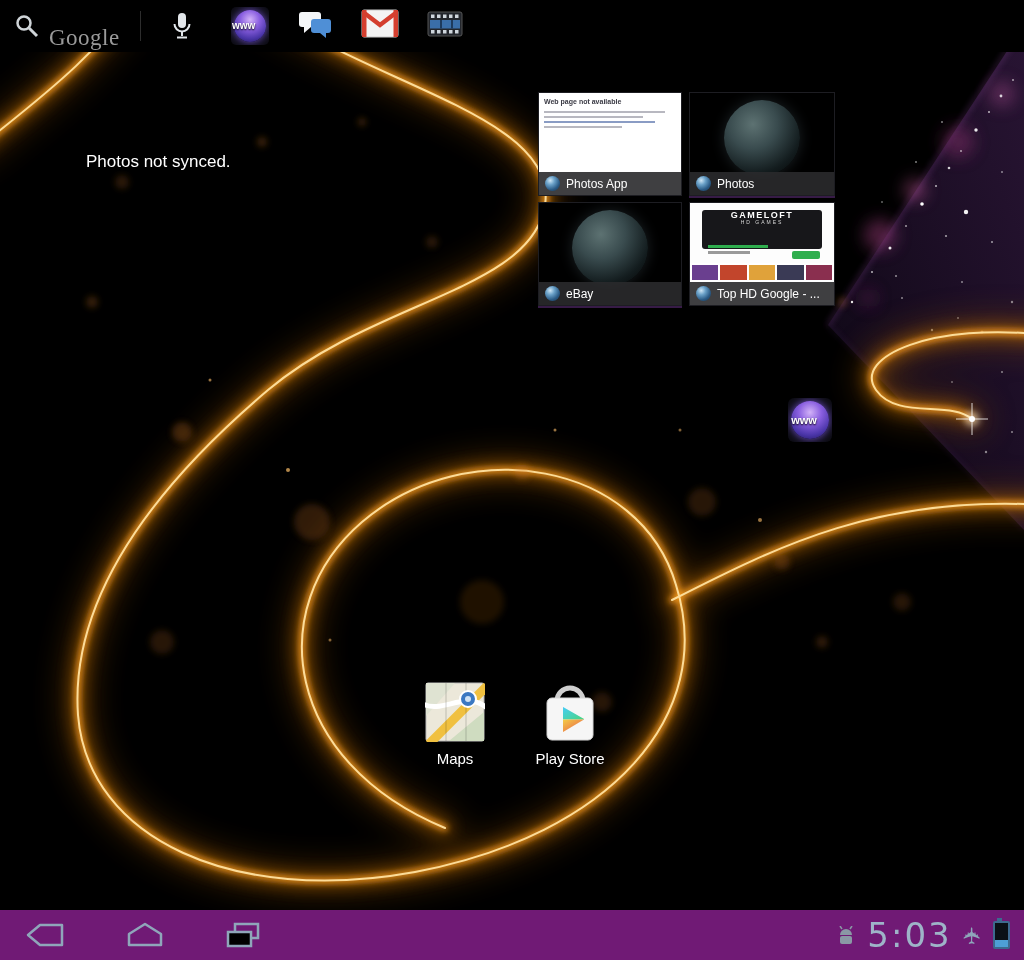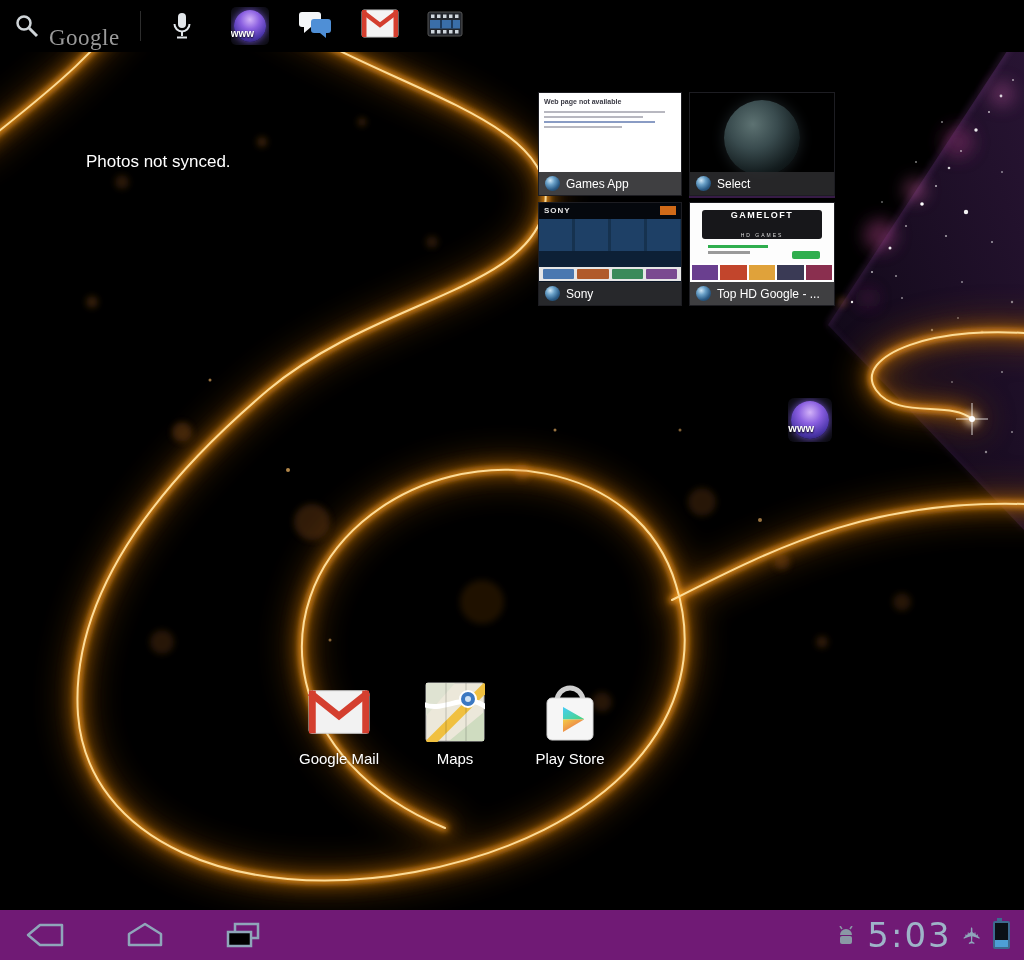--- a/index.html
+++ b/index.html
@@ -21,22 +21,22 @@
   .apps-grid-icon i{background:#dfe6ec;border-radius:1px;}
   .plus-btn{font-size:32px;font-weight:300;color:#ececec;margin-left:26px;line-height:1;}
   .apps-btn{margin-left:38px;}
   .fav-divider{width:1px;height:30px;background:#2d2d2d;margin-left:24px;}
 
   
   .browser-icon{width:38px;height:38px;border-radius:5px;background:#0c0c12;position:relative;overflow:hidden;}
   .globe-purple{position:absolute;inset:3px;border-radius:50%;
      background:radial-gradient(circle at 50% 30%, #d2b2f8 0%, #8a5fe0 35%, #4a35a8 70%, #1d1450 100%);
      box-shadow:0 0 8px rgba(140,100,255,.8);}
-  .www-text{position:absolute;left:0;right:18px;top:13px;text-align:right;color:#fff;font-weight:bold;
-            font-size:10px;text-shadow:0 1px 2px #000;margin-top:8px;}
+  .www-text{position:absolute;left:0;right:12px;top:13px;text-align:center;color:#fff;font-weight:bold;
+            font-size:10px;text-shadow:0 1px 2px #000;}
   .browser-icon.small44{width:44px;height:44px;border-radius:6px;}
   .browser-icon.small44 .www-text{top:16px;font-size:11px;}
 
   
   .photos-widget{position:absolute;left:86px;top:152px;z-index:2;cursor:pointer;}
   .photos-text{color:#fff;font-size:17px;text-shadow:0 1px 3px rgba(0,0,0,.9);}
 
   .bookmarks{position:absolute;left:538px;top:92px;z-index:2;display:grid;
              grid-template-columns:144px 146px;grid-auto-rows:104px;column-gap:7px;row-gap:6px;}
   .bm-tile{position:relative;overflow:hidden;background:#000;border:1px solid #1d1d22;cursor:pointer;}
@@ -56,22 +56,22 @@
   .sony-head{position:absolute;top:0;left:0;right:0;height:16px;background:#05080d;color:#e8e8e8;
      font-size:8px;font-weight:bold;letter-spacing:1px;padding:3px 0 0 5px;box-sizing:border-box;}
   .sony-orange{position:absolute;top:3px;right:5px;width:16px;height:9px;background:#d06a18;}
   .sony-band1{position:absolute;top:16px;left:0;right:0;height:32px;background:#16324f;
      background-image:repeating-linear-gradient(90deg,#1e4066 0 33px,#16324f 33px 36px);}
   .sony-band2{position:absolute;top:48px;left:0;right:0;height:16px;background:#0d2036;}
   .sony-strip{position:absolute;top:64px;left:0;right:0;height:14px;background:#e6e6e6;display:flex;
      gap:3px;padding:2px 4px;box-sizing:border-box;}
   .sony-strip i{flex:1;border-radius:1px;}
   .thumb-gl{position:absolute;inset:0;background:#fdfdfd;}
-  .gl-banner{position:absolute;top:7px;left:12px;right:12px;height:29px;background:#17171a;border-radius:3px;
-     display:flex;flex-direction:column;align-items:center;justify-content:space-between;line-height:1.15;}
+  .gl-banner{position:absolute;top:7px;left:12px;right:12px;height:39px;background:#17171a;border-radius:3px;
+     display:flex;flex-direction:column;align-items:center;justify-content:flex-start;line-height:1.15;}
   .gl-title{color:#fff;font-size:9px;font-weight:bold;letter-spacing:1.5px;}
   .gl-sub{color:#d8d8d8;font-size:5px;letter-spacing:2px;}
   .gl-line{position:absolute;left:18px;height:3px;background:#2fae4e;}
   .gl-btn{position:absolute;right:14px;top:48px;width:28px;height:8px;background:#2fae4e;border-radius:2px;}
   .gl-thumbs{position:absolute;left:0;right:0;bottom:23px;height:19px;display:flex;gap:2px;background:#fff;
      padding:2px 2px;box-sizing:border-box;}
   .gl-thumbs i{flex:1;}
 
   .www-shortcut{position:absolute;left:788px;top:398px;z-index:2;cursor:pointer;}
 
@@ -296,51 +296,40 @@
     <div class="bm-tile">
       <div class="thumb-white">
         <div class="err-title">Web page not available</div>
         <div class="err-line" style="top:18px;width:85%;"></div>
         <div class="err-line" style="top:23px;width:70%;"></div>
         <div class="err-line" style="top:28px;width:78%;background:#8a9cc4;"></div>
         <div class="err-line" style="top:33px;width:55%;"></div>
       </div>
       <div class="bm-label">
         <span class="bm-globe"></span>
-        <span>Games App</span>
+        <span>Photos App</span>
       </div>
     </div>
 
     <div class="bm-tile globe-tile">
       <div class="thumb-globe"></div>
       <div class="bm-label">
         <span class="bm-globe"></span>
-        <span>Select</span>
-      </div>
-    </div>
-
-    <div class="bm-tile">
-      <div class="thumb-sony">
-        <div class="sony-head">SONY</div>
-        <div class="sony-orange"></div>
-        <div class="sony-band1"></div>
-        <div class="sony-band2"></div>
-        <div class="sony-strip">
-          <i style="background:#4a78b0;"></i>
-            <i style="background:#b05a2a;"></i>
-          <i style="background:#3a8a5a;"></i>
-            <i style="background:#7a4a90;"></i>
-        </div>
-      </div>
+        <span>Photos</span>
+      </div>
+    </div>
+
+
+    <div class="bm-tile globe-tile">
+      <div class="thumb-globe"></div>
       <div class="bm-label">
         <span class="bm-globe"></span>
-        <span>Sony</span>
-      </div>
-    </div>
-
+        <span>eBay</span>
+      </div>
+    </div>
 
     <div class="bm-tile">
       <div class="thumb-gl">
         <div class="gl-banner">
           <span class="gl-title">GAMELOFT</span>
           <span class="gl-sub">HD GAMES</span>
         </div>
         <div class="gl-line" style="top:42px;width:60px;"></div>
         <div class="gl-line" style="top:48px;width:42px;background:#9a9a9a;"></div>
         <div class="gl-btn"></div>
@@ -359,31 +348,20 @@
     </div>
   </div>
 
   <div class="www-shortcut">
     <div class="browser-icon small44">
       <div class="globe-purple"></div>
       <span class="www-text">www</span>
     </div>
   </div>
 
-  <div class="shortcut" style="left:291px;top:681px;">
-    <div class="app-icon">
-      <svg width="62" height="46" viewBox="0 0 64 46">
-        <rect x="1" y="1" width="62" height="44" rx="3" fill="#f2f2f2" stroke="#c9c9c9"></rect>
-        <path d="M2,3 L32,27 L62,3" fill="none" stroke="#d43f2f" stroke-width="7"></path>
-        <rect x="1" y="1" width="7" height="44" fill="#d43f2f"></rect>
-        <rect x="56" y="1" width="7" height="44" fill="#d43f2f"></rect>
-      </svg>
-    </div>
-    <span class="shortcut-label">Google Mail</span>
-  </div>
 
   <div class="shortcut" style="left:522px;top:681px;">
     <div class="app-icon">
       <svg width="60" height="62" viewBox="0 0 60 62">
         <defs>
           <linearGradient id="ptTop" x1="0" y1="0" x2="1" y2="1">
             <stop offset="0" stop-color="#29c5f5"></stop>
               <stop offset="1" stop-color="#2fd06a"></stop>
           </linearGradient>
           <linearGradient id="ptBot" x1="0" y1="0" x2="1" y2="1">

